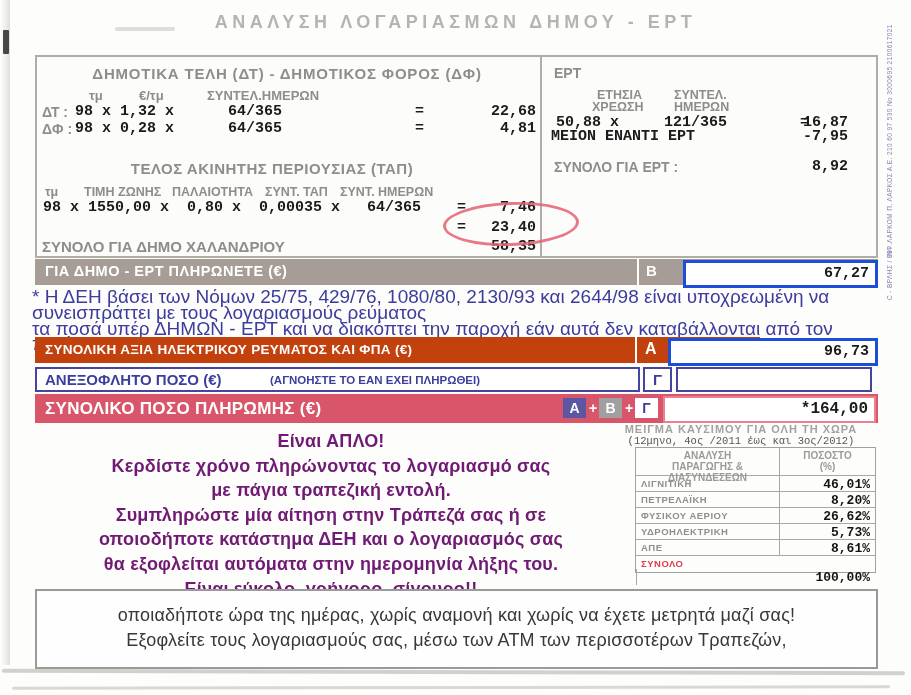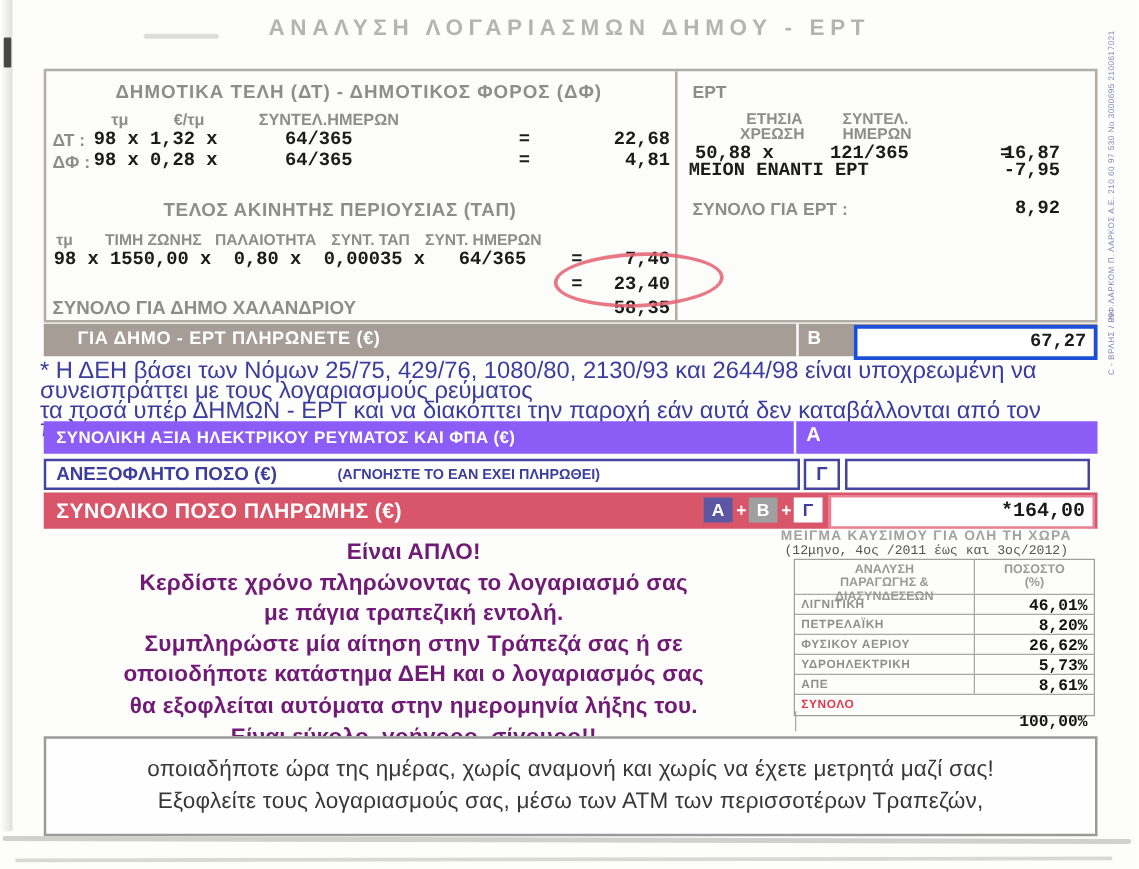--- a/index.html
+++ b/index.html
@@ -92,37 +92,40 @@
       <span class="abs mono" style="right:28px;top:71px;font-size:15px;">-7,95</span>
 
       <span class="abs gray" style="left:12px;top:102px;font-size:14px;">ΣΥΝΟΛΟ ΓΙΑ ΕΡΤ :</span>
       <span class="abs mono" style="right:28px;top:101px;font-size:15px;">8,92</span>
     </div>
   </div>
 
   <div class="abs oval" style="left:443px;top:202px;width:130px;height:38px;"></div>
 
   <div class="abs" style="left:35px;top:259px;width:843px;height:26px;background:#a69d97;">
-    <span class="abs whitetx" style="left:10px;top:4px;font-size:14.5px;letter-spacing:.5px;margin-left:17px;">ΓΙΑ ΔΗΜΟ - ΕΡΤ ΠΛΗΡΩΝΕΤΕ (€)</span>
+    <span class="abs whitetx" style="left:10px;top:4px;font-size:14.5px;letter-spacing:.5px;">ΓΙΑ ΔΗΜΟ - ΕΡΤ ΠΛΗΡΩΝΕΤΕ (€)</span>
     <div class="abs" style="left:602px;top:0;width:2px;height:26px;background:#ffffff;"></div>
     <span class="abs whitetx" style="left:611px;top:3px;font-size:15px;">B</span>
     <div class="abs valbox" style="left:648px;top:1px;width:189px;height:22px;">
       <span class="abs mono" style="right:6px;top:2px;font-size:15px;">67,27</span>
     </div>
   </div>
 
   <div class="abs" style="left:32px;top:289px;width:852px;color:#3c3c9e;font-weight:normal;font-size:19px;line-height:15.8px;">
     <div>* Η ΔΕΗ βάσει των Νόμων 25/75, 429/76, 1080/80, 2130/93 και 2644/98 είναι υποχρεωμένη να συνεισπράττει με τους λογαριασμούς ρεύματος</div>
     <div>τα ποσά υπέρ ΔΗΜΩΝ - ΕΡΤ και να διακόπτει την παροχή εάν αυτά δεν καταβάλλονται από τον πελάτη</div>
   </div>
 
-  <div class="abs" style="left:35px;top:337px;width:843px;height:26px;background:#8b5cf6;">
+  <div class="abs" style="left:35px;top:337px;width:725px;height:26px;background:#c2410c;">
     <span class="abs whitetx" style="left:10px;top:5px;font-size:13.5px;letter-spacing:.3px;">ΣΥΝΟΛΙΚΗ ΑΞΙΑ ΗΛΕΚΤΡΙΚΟΥ ΡΕΥΜΑΤΟΣ ΚΑΙ ΦΠΑ (€)</span>
     <div class="abs" style="left:600px;top:0;width:2px;height:26px;background:#ffffff;"></div>
     <span class="abs whitetx" style="left:610px;top:3px;font-size:16px;">A</span>
+    <div class="abs valbox" style="left:633px;top:1px;width:204px;height:22px;">
+      <span class="abs mono" style="right:6px;top:2px;font-size:15px;">96,73</span>
+    </div>
   </div>
 
   <div class="abs" style="left:35px;top:367px;width:843px;height:25px;">
     <div class="abs gammabox" style="left:0;top:0;width:601px;height:21px;">
       <span class="abs bluetx" style="left:8px;top:2px;font-size:15px;">ΑΝΕΞΟΦΛΗΤΟ ΠΟΣΟ (€)</span>
       <span class="abs bluetx" style="left:233px;top:5px;font-size:11.5px;">(ΑΓΝΟΗΣΤΕ ΤΟ ΕΑΝ ΕΧΕΙ ΠΛΗΡΩΘΕΙ)</span>
     </div>
     <div class="abs gammabox codebox" style="left:608px;top:0;width:25px;height:21px;">
       <span class="bluetx" style="font-size:15px;">Γ</span>
     </div>

